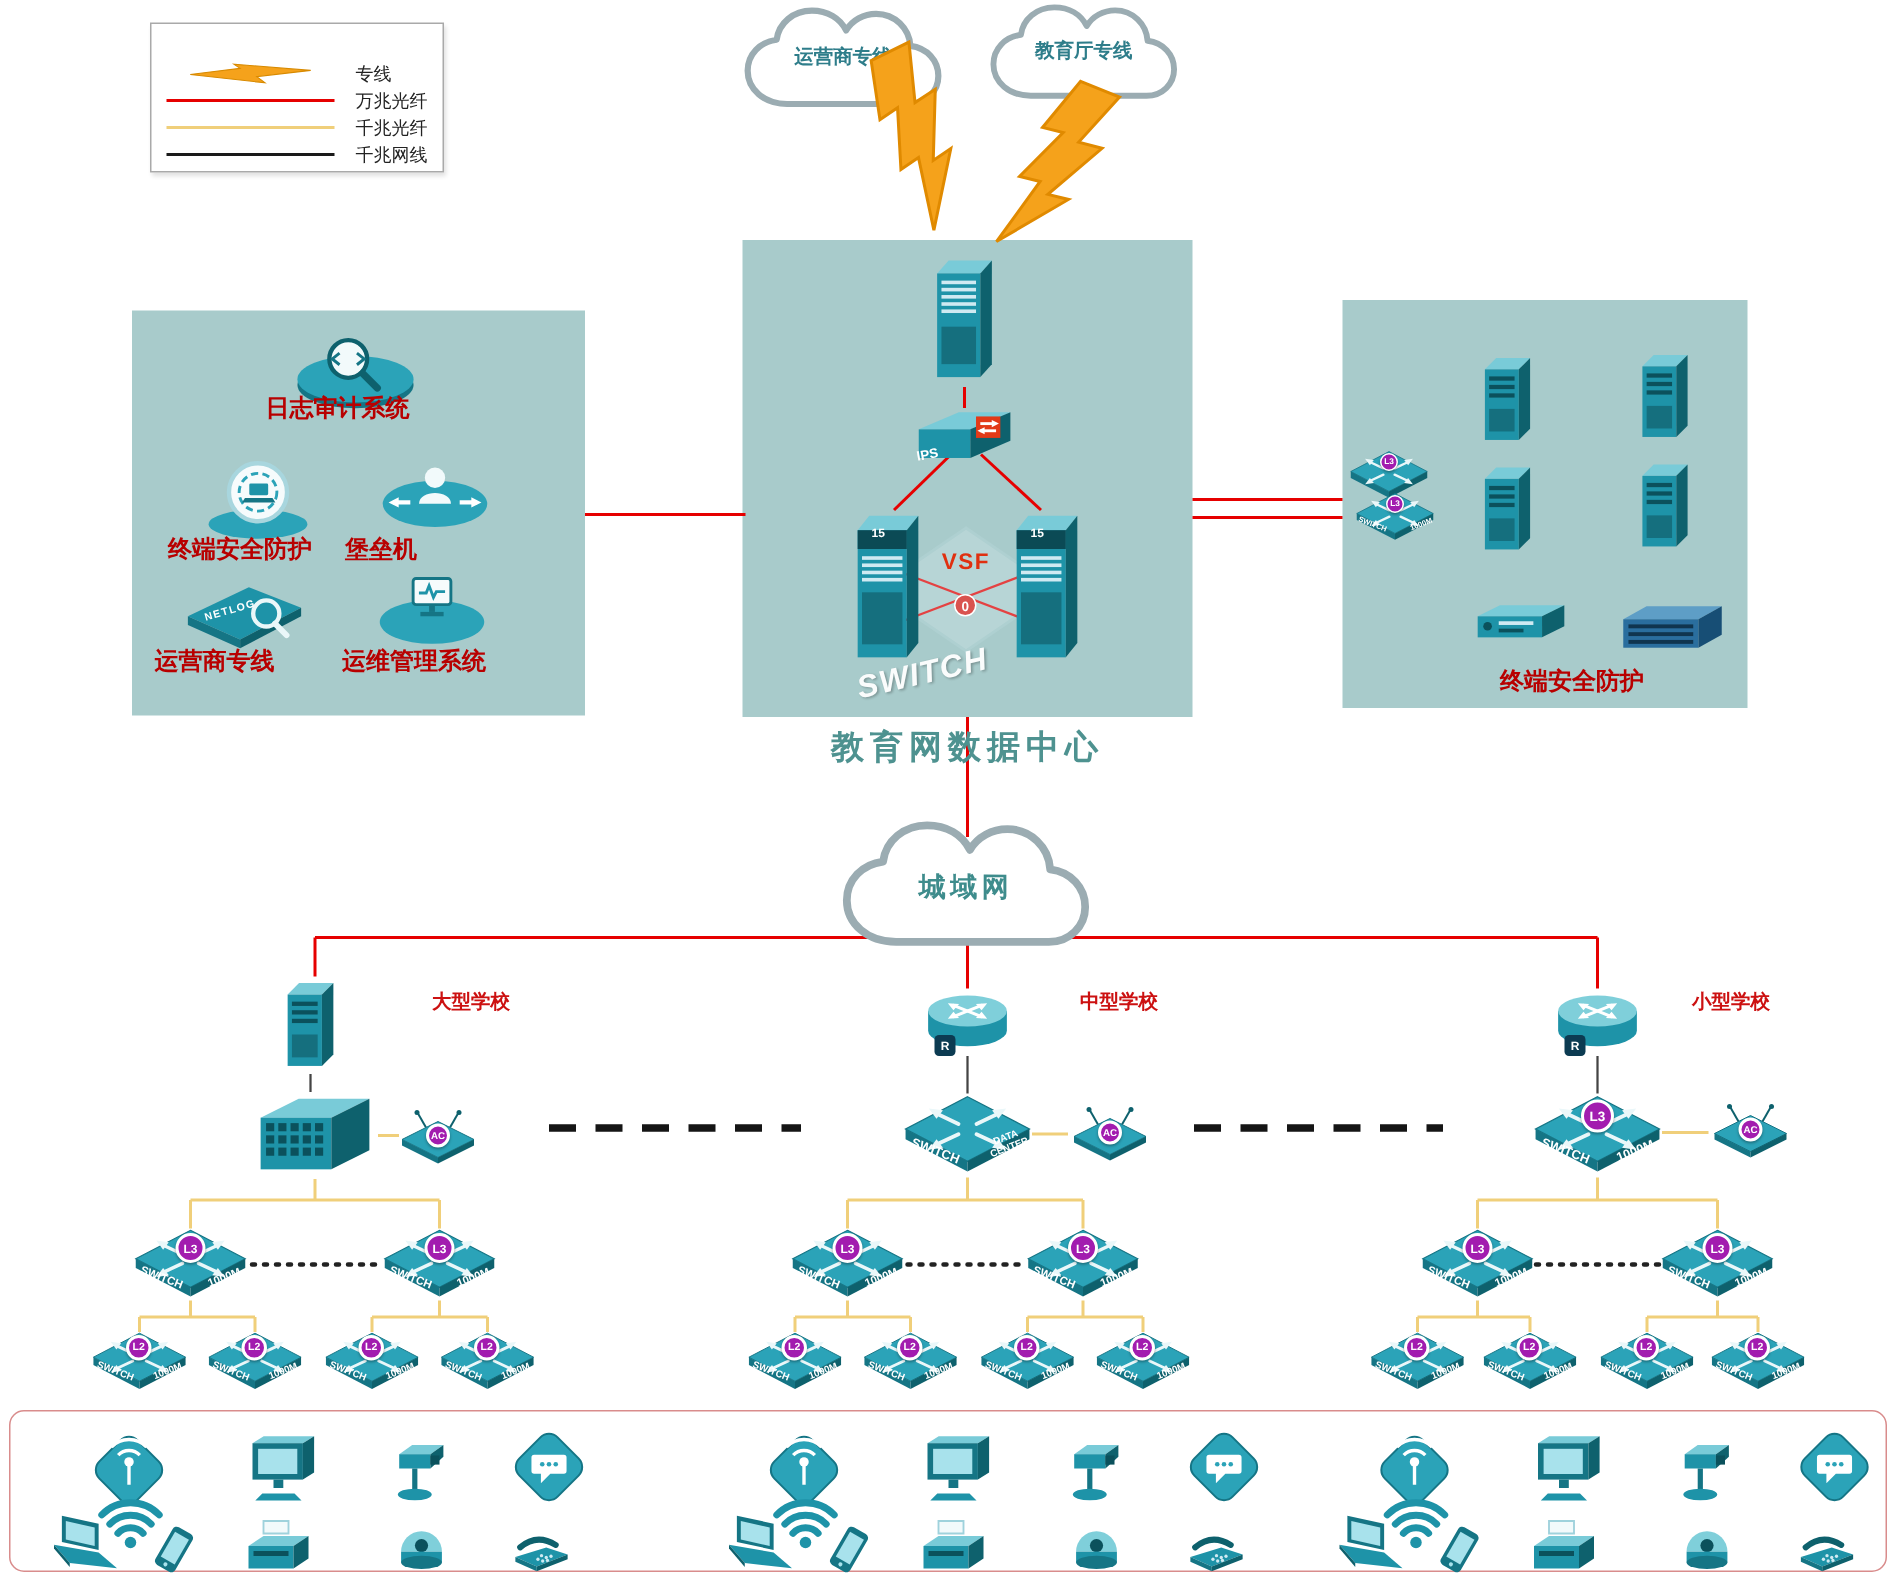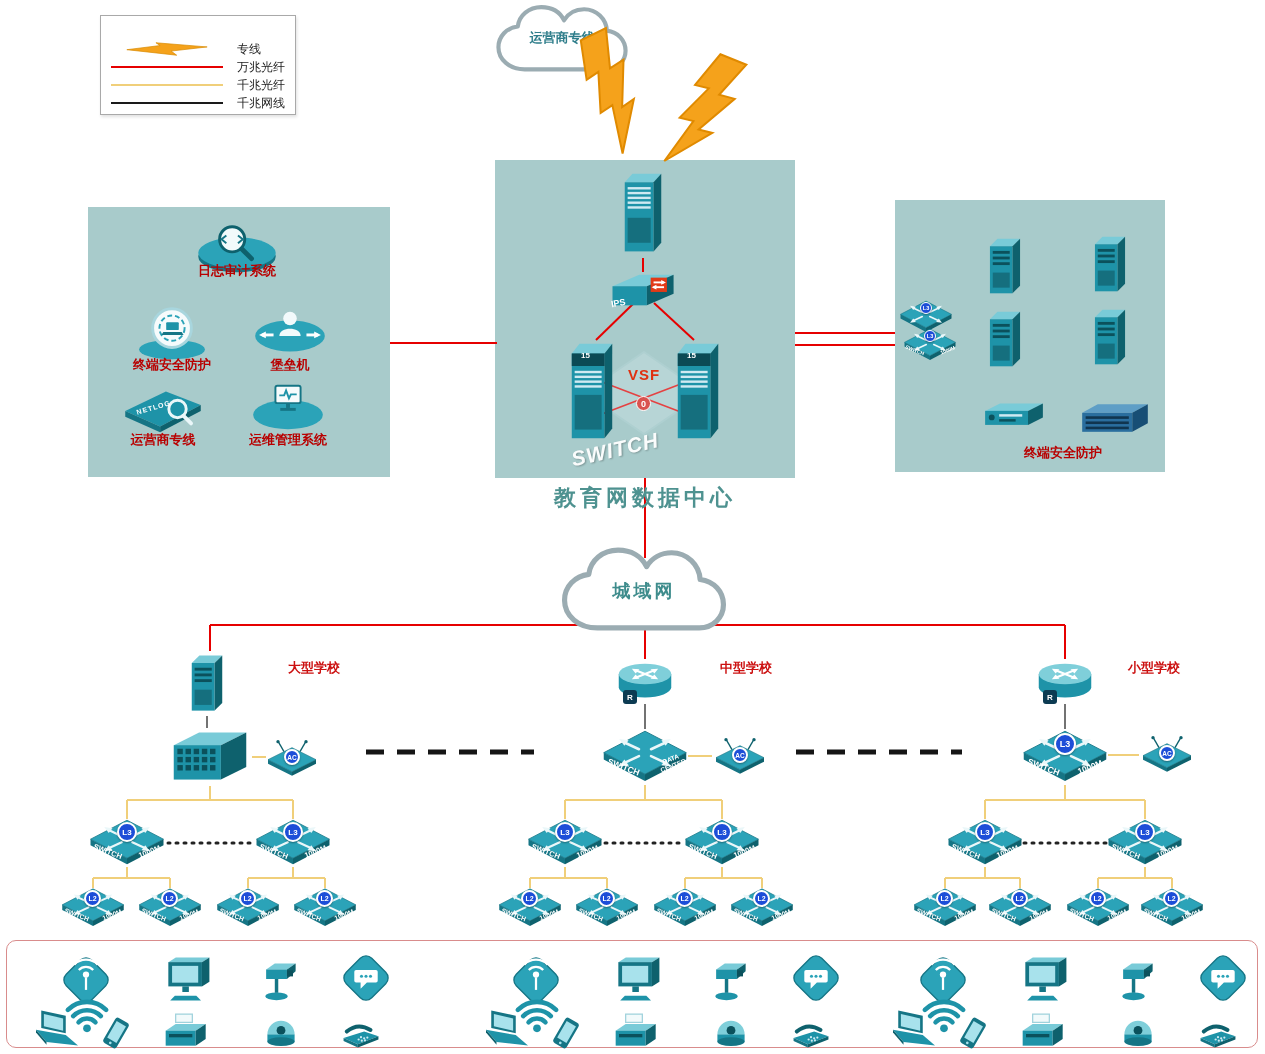--- a/index.html
+++ b/index.html
@@ -5,21 +5,21 @@
 *{margin:0;padding:0;box-sizing:border-box}
 body{background:#fff;font-family:"Liberation Sans",sans-serif}
 .canvas{position:relative;width:1265px;height:1054px;background:#fff;overflow:hidden}
 .panel{position:absolute;background:#A8CBCB}
 .wires{position:absolute;left:0;top:0}
 .dev{position:absolute;z-index:2}
 .ic{position:absolute;inset:0}
 .ic svg,.ep svg,.lg-sample svg,.cloud-svg{display:block;width:100%;height:100%}
 .sw{position:absolute;z-index:2}
 .sw .t{position:absolute;color:#fff;font-weight:bold;white-space:nowrap}
-.badge{position:absolute;z-index:3;background:#1d4ed8;border:2px solid #fff;border-radius:50%;color:#fff;font-weight:bold;display:flex;align-items:center;justify-content:center;box-shadow:0 1px 2px rgba(0,0,0,.35)}
+.badge{position:absolute;z-index:3;background:#a21caf;border:2px solid #fff;border-radius:50%;color:#fff;font-weight:bold;display:flex;align-items:center;justify-content:center;box-shadow:0 1px 2px rgba(0,0,0,.35)}
 .sw-l3{width:76px;height:50px}
 .sw-l3 .t{font-size:7.5px}
 .sw-l3 .t-l{left:4px;top:29px;transform:rotate(21deg)}
 .sw-l3 .t-r{right:4px;top:29px;transform:rotate(-21deg)}
 .sw-l3 .badge{width:20px;height:20px;font-size:8px;left:28px;top:4px}
 .sw-l2{width:64px;height:42px}
 .sw-l2 .t{font-size:6.5px}
 .sw-l2 .t-l{left:3px;top:24px;transform:rotate(21deg)}
 .sw-l2 .t-r{right:3px;top:24px;transform:rotate(-21deg)}
 .sw-l2 .badge{width:17px;height:17px;font-size:7px;left:23px;top:3px}
@@ -30,21 +30,21 @@
 .sw-big .badge{width:22px;height:22px;font-size:9px;left:32px;top:4px}
 .sw-big .t-dc{right:-4px;top:26px;width:40px;white-space:normal;text-align:center;line-height:1.15;font-size:6.5px;transform:rotate(-21deg)}
 .sw-ac{width:56px;height:40px}
 .sw-ac .badge{width:16px;height:16px;font-size:6.5px;left:20px;top:12px}
 .sw-tiny{width:54px;height:34px}
 .sw-tiny .t{font-size:5px}
 .sw-tiny .t-l{left:2px;top:19px;transform:rotate(21deg)}
 .sw-tiny .t-r{right:2px;top:19px;transform:rotate(-21deg)}
 .sw-tiny .badge{width:12px;height:12px;font-size:5.5px;left:21px;top:2px;border-width:1px}
 .rbadge{position:absolute;z-index:3;background:#0C3B52;color:#fff;font-weight:bold;font-size:8px;width:14px;height:14px;border-radius:3px;display:flex;align-items:center;justify-content:center;left:8px;bottom:1px}
-.red-label{position:absolute;z-index:2;color:#B80000;font-weight:bold;font-size:13px;text-align:center}
+.red-label{position:absolute;z-index:2;color:#B80000;font-weight:bold;font-size:16px;}
 .school-name{position:absolute;z-index:2;color:#CC1111;font-weight:bold;font-size:13px;white-space:nowrap}
 .cloud{position:absolute;z-index:2}
 .cloud-label{position:absolute;left:0;right:0;text-align:center;color:#2E7D8A;font-weight:bold;z-index:3}
 .corebadge{position:absolute;z-index:3;color:#fff;font-size:8px;font-weight:bold}
 .vsf{position:absolute;z-index:3;color:#E03010;font-weight:bold;font-size:15px;letter-spacing:1px;text-align:center}
 .vzero{position:absolute;z-index:3;width:15px;height:15px;border-radius:50%;background:#D9534F;color:#fff;font-size:9px;font-weight:bold;display:flex;align-items:center;justify-content:center;border:1px solid #fff}
 .bigsw{position:absolute;z-index:3;color:#fff;font-weight:bold;font-style:italic;font-size:21px;transform:rotate(-13deg);letter-spacing:1px;opacity:.95;text-shadow:1px 1px 2px rgba(0,0,0,.3)}
 .ipst{position:absolute;z-index:3;color:#fff;font-size:9px;font-weight:bold;transform:rotate(-10deg)}
 .netlogt{position:absolute;z-index:3;color:#fff;font-size:7px;font-weight:bold;letter-spacing:1px;transform:rotate(-16deg);left:18px;top:26px}
 .dc-title{position:absolute;z-index:2;font-family:"Liberation Serif",serif;font-size:22px;color:#4E9290;letter-spacing:4px;text-align:center;font-weight:bold}
@@ -425,20 +425,26 @@
       <span class="lg-label">千兆网线</span>
     </div>
   </div>
 
   <div class="cloud" style="left:483px;top:3px;width:158px;height:76px">
     <svg class="cloud-svg" viewBox="0 0 200 110">
         <path d="M46,96 C24,96 8,82 8,64 C8,48 20,36 36,34 C38,18 52,6 70,6 C85,6 97,13 103,25 C109,15 120,9 132,9 C150,9 164,23 165,40 C181,42 192,54 192,69 C192,84 180,96 164,96 Z" fill="#fff" stroke="#9BACB2" stroke-width="6" stroke-linejoin="round"></path>
       </svg>
     <span class="cloud-label" style="top:26px;font-size:13px">运营商专线</span>
   </div>
+  <div class="cloud" style="left:645px;top:1px;width:155px;height:72px">
+    <svg class="cloud-svg" viewBox="0 0 200 110">
+        <path d="M46,96 C24,96 8,82 8,64 C8,48 20,36 36,34 C38,18 52,6 70,6 C85,6 97,13 103,25 C109,15 120,9 132,9 C150,9 164,23 165,40 C181,42 192,54 192,69 C192,84 180,96 164,96 Z" fill="#fff" stroke="#9BACB2" stroke-width="6" stroke-linejoin="round"></path>
+      </svg>
+    <span class="cloud-label" style="top:24px;font-size:13px">教育厅专线</span>
+  </div>
 
   <svg class="wires" width="1265" height="1054" style="z-index:2">
     <g transform="translate(561,50) rotate(-26)">
         <path d="M22,0 L50,0 L36,38 L52,36 L30,78 L44,76 L10,120 L22,72 L8,74 L24,36 L10,38 Z" fill="#F5A21B" stroke="#E08A00" stroke-width="2"></path>
       </g>
     <g transform="translate(700,46) rotate(22)">
         <path d="M22,0 L50,0 L36,38 L52,36 L30,78 L44,76 L10,120 L22,72 L8,74 L24,36 L10,38 Z" fill="#F5A21B" stroke="#E08A00" stroke-width="2"></path>
       </g>
   </svg>
 

